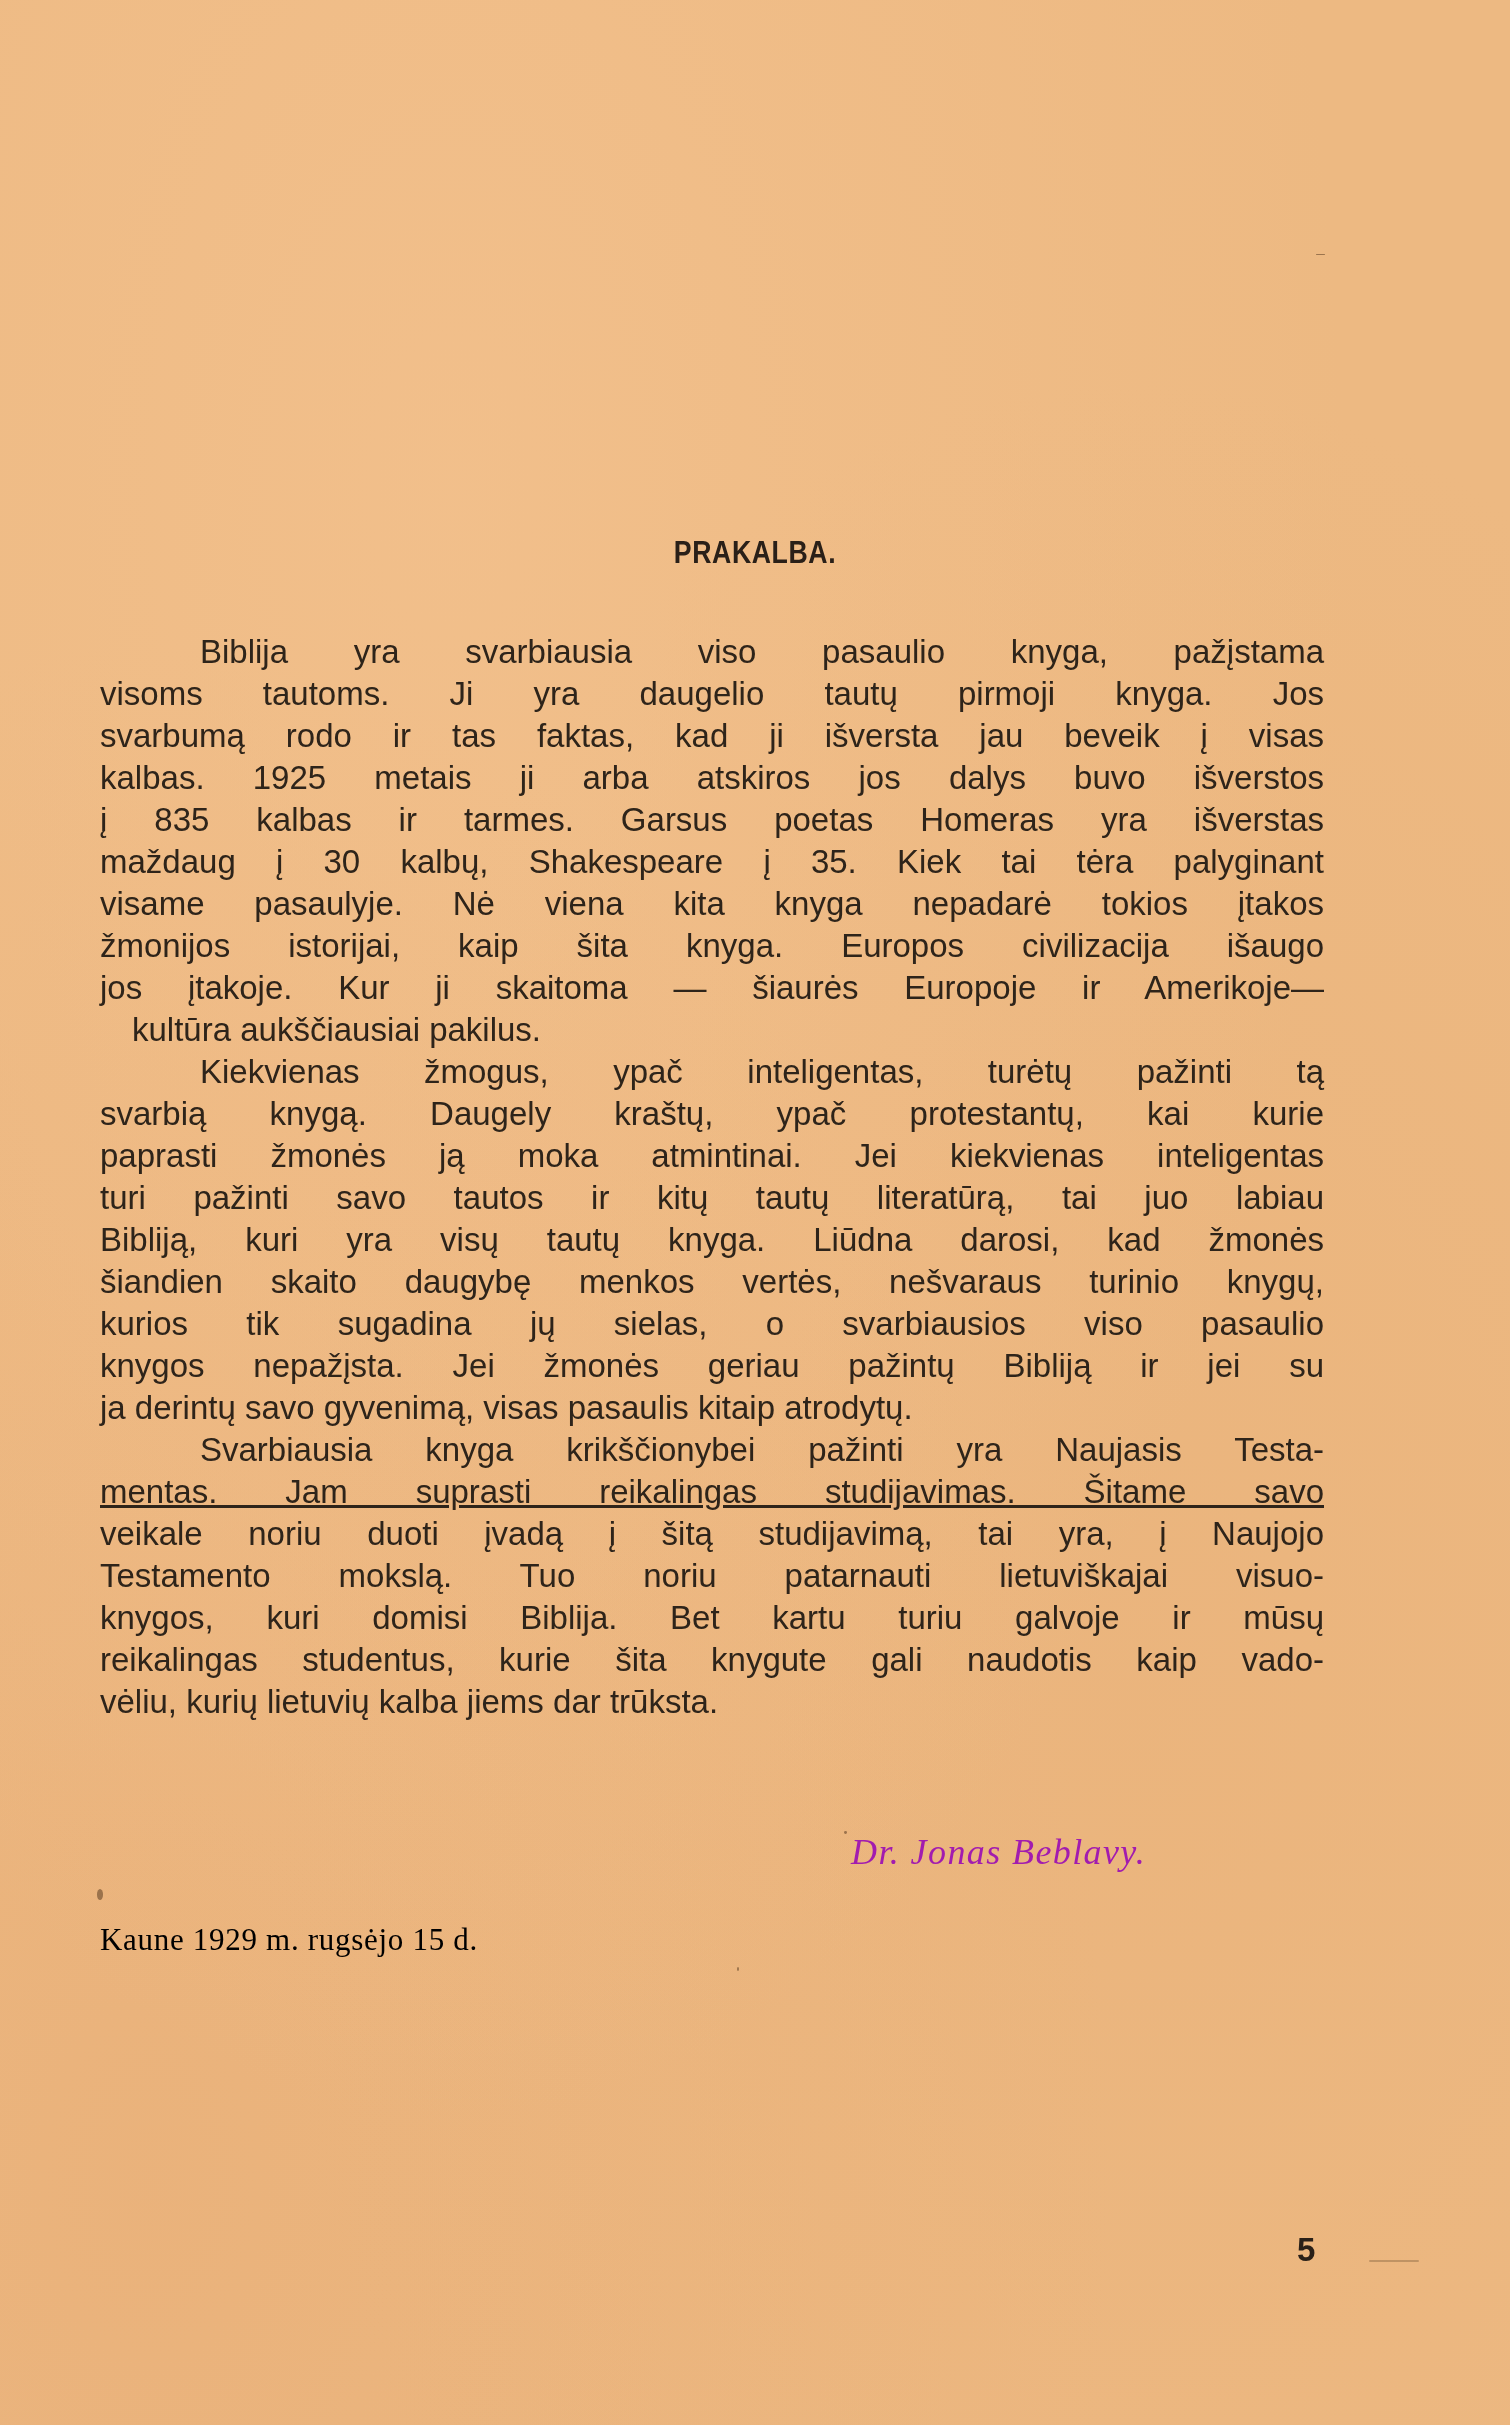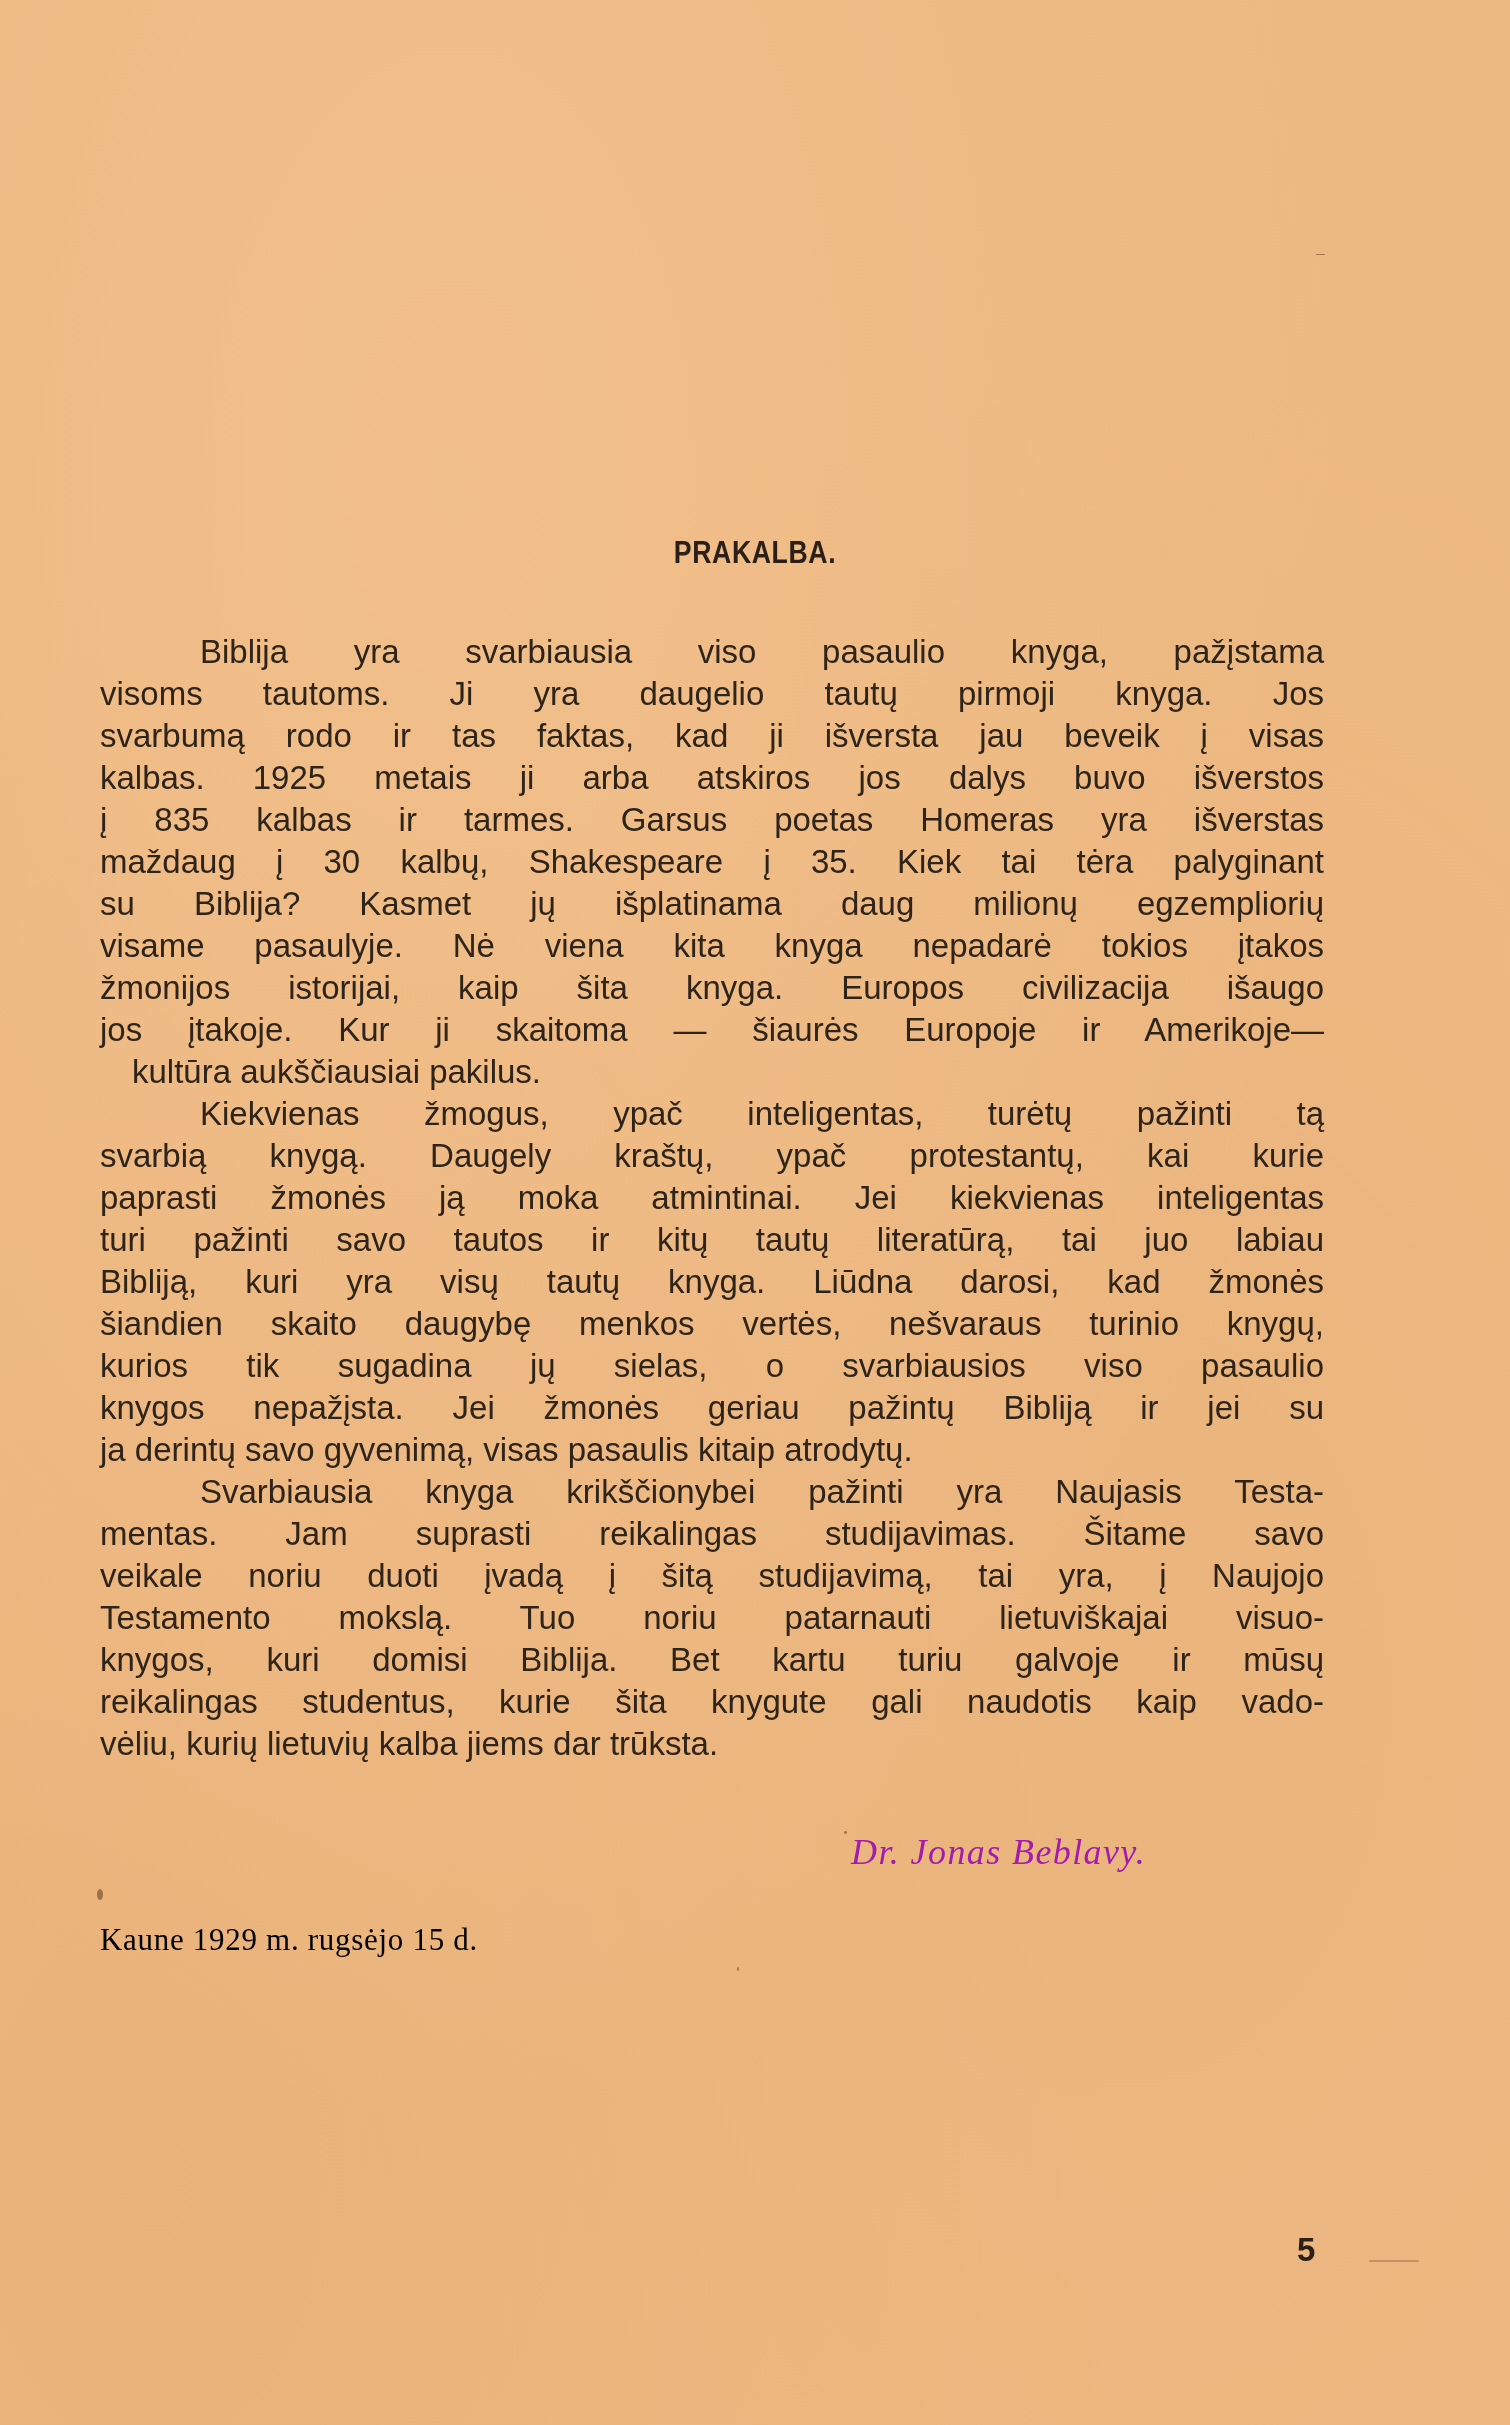--- a/index.html
+++ b/index.html
@@ -103,42 +103,41 @@
 
   <div class="body-text">
 
     <div>
       <span class="line indent" style="white-space: normal;">Biblija yra svarbiausia viso pasaulio knyga, pažįstama</span>
       <span class="line" style="white-space: normal;">visoms tautoms. Ji yra daugelio tautų pirmoji knyga. Jos</span>
       <span class="line" style="white-space: normal;">svarbumą rodo ir tas faktas, kad ji išversta jau beveik į visas</span>
       <span class="line" style="white-space: normal;">kalbas. 1925 metais ji arba atskiros jos dalys buvo išverstos</span>
       <span class="line" style="white-space: normal;">į 835 kalbas ir tarmes. Garsus poetas Homeras yra išverstas</span>
       <span class="line" style="white-space: normal;">maždaug į 30 kalbų, Shakespeare į 35. Kiek tai tėra palyginant</span>
-      <span class="line" style="white-space: normal;">su Biblija? Kasmet jų išplatinama daug milionų egzempliorių</span>
       <span class="line" style="white-space: normal;">visame pasaulyje. Nė viena kita knyga nepadarė tokios įtakos</span>
       <span class="line" style="white-space: normal;">žmonijos istorijai, kaip šita knyga. Europos civilizacija išaugo</span>
       <span class="line" style="white-space: normal;">jos įtakoje. Kur ji skaitoma — šiaurės Europoje ir Amerikoje—</span>
       <span class="line last" style="white-space: normal; margin-left: 32px;">kultūra aukščiausiai pakilus.</span>
     </div>
 
     <div>
       <span class="line indent" style="white-space: normal;">Kiekvienas žmogus, ypač inteligentas, turėtų pažinti tą</span>
       <span class="line" style="white-space: normal;">svarbią knygą. Daugely kraštų, ypač protestantų, kai kurie</span>
       <span class="line" style="white-space: normal;">paprasti žmonės ją moka atmintinai. Jei kiekvienas inteligentas</span>
       <span class="line" style="white-space: normal;">turi pažinti savo tautos ir kitų tautų literatūrą, tai juo labiau</span>
       <span class="line" style="white-space: normal;">Bibliją, kuri yra visų tautų knyga. Liūdna darosi, kad žmonės</span>
       <span class="line" style="white-space: normal;">šiandien skaito daugybę menkos vertės, nešvaraus turinio knygų,</span>
       <span class="line" style="white-space: normal;">kurios tik sugadina jų sielas, o svarbiausios viso pasaulio</span>
       <span class="line" style="white-space: normal;">knygos nepažįsta. Jei žmonės geriau pažintų Bibliją ir jei su</span>
       <span class="line last" style="white-space: normal;">ja derintų savo gyvenimą, visas pasaulis kitaip atrodytų.</span>
     </div>
 
     <div>
       <span class="line indent" style="white-space: normal;">Svarbiausia knyga krikščionybei pažinti yra Naujasis Testa-</span>
-      <span class="line" style="white-space: normal;">mentas. Jam suprasti reikalingas studijavimas. Šitame savo</span>
+      <span class="line" style="white-space: normal; text-decoration: underline;">mentas. Jam suprasti reikalingas studijavimas. Šitame savo</span>
       <span class="line" style="white-space: normal;">veikale noriu duoti įvadą į šitą studijavimą, tai yra, į Naujojo</span>
       <span class="line" style="white-space: normal;">Testamento mokslą. Tuo noriu patarnauti lietuviškajai visuo-</span>
       <span class="line" style="white-space: normal;">knygos, kuri domisi Biblija. Bet kartu turiu galvoje ir mūsų</span>
       <span class="line" style="white-space: normal;">reikalingas studentus, kurie šita knygute gali naudotis kaip vado-</span>
       <span class="line last" style="white-space: normal;">vėliu, kurių lietuvių kalba jiems dar trūksta.</span>
     </div>
   </div>
 
   <div class="signature">Dr. Jonas Beblavy.</div>
   <div class="date-line">Kaune 1929 m. rugsėjo 15 d.</div>

